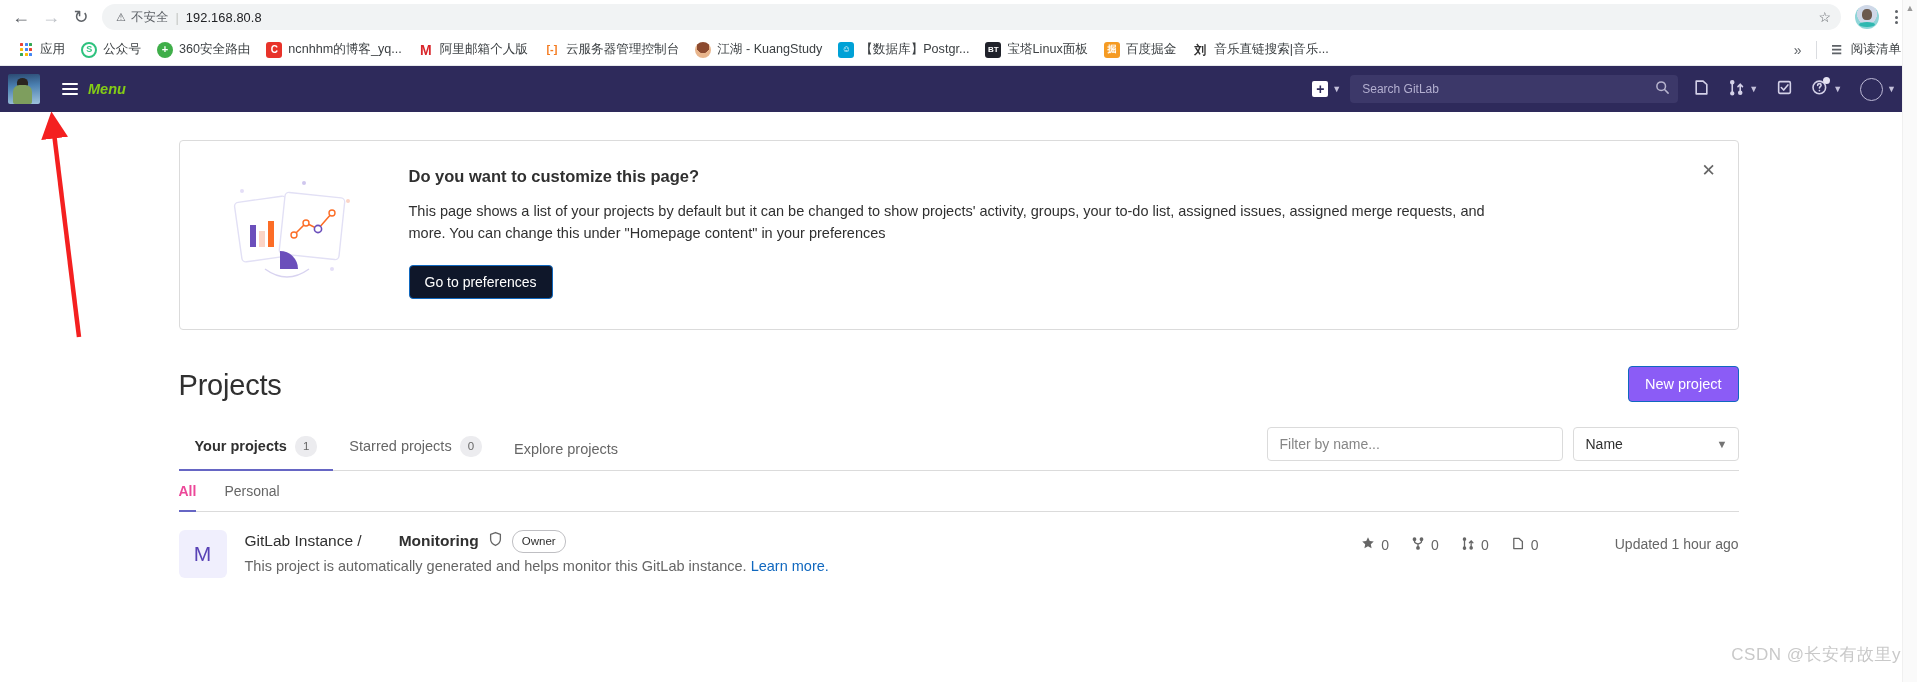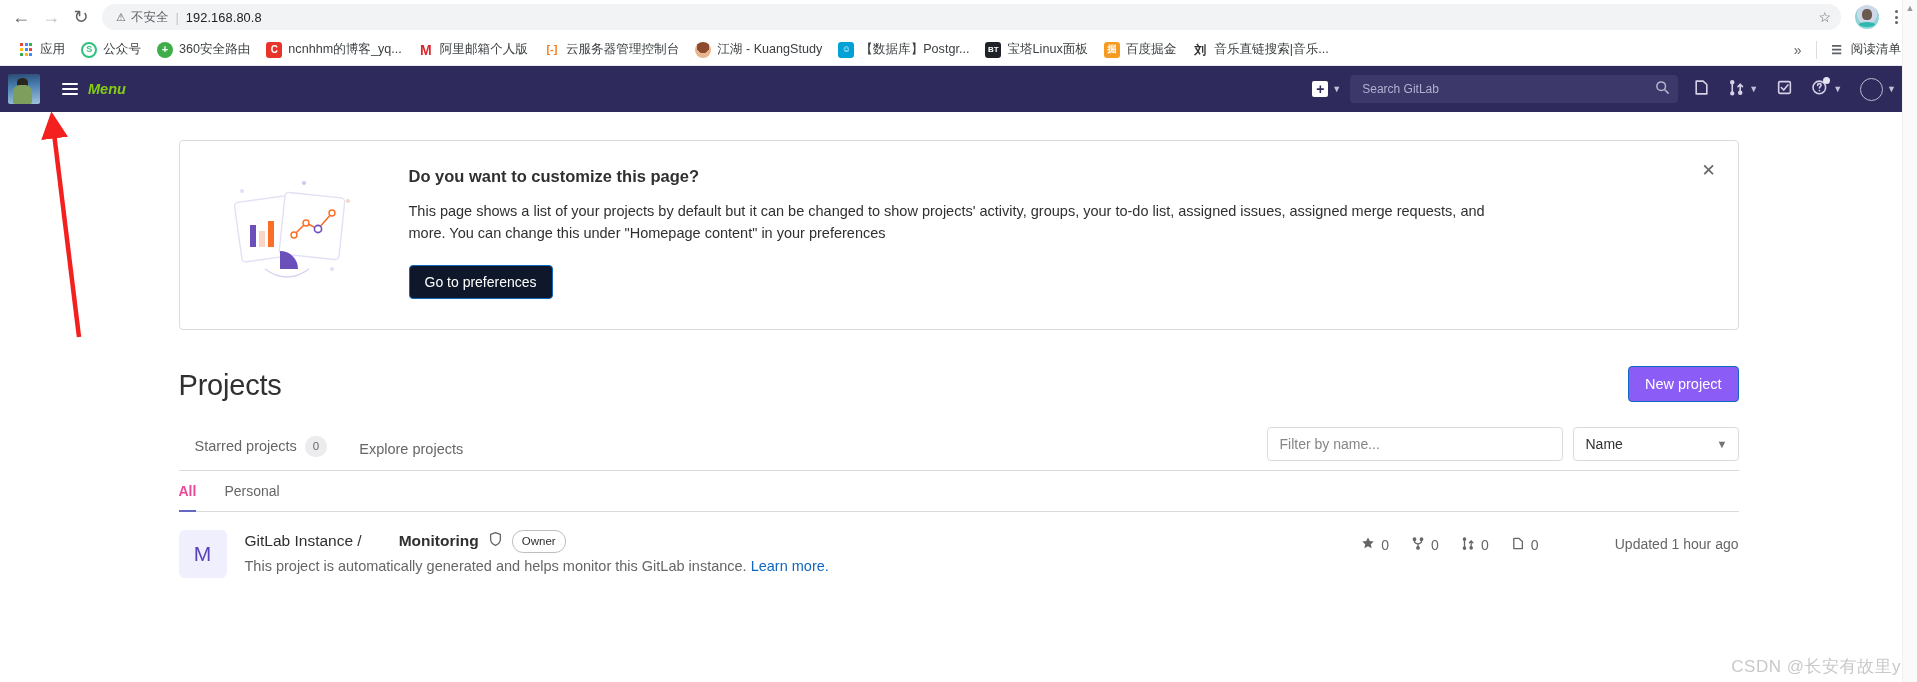--- a/index.html
+++ b/index.html
@@ -192,21 +192,21 @@
   .proj-desc { font-size: 14.5px; color: #666; margin-top: 5px; }
   .proj-desc a { color: #1068bf; text-decoration: none; }
   .proj-stats { display: flex; align-items: center; gap: 22px; color: #666; font-size: 14px; padding-top: 6px; flex: none; }
   .stat { display: flex; align-items: center; gap: 6px; }
   .proj-updated { color: #666; font-size: 14px; padding-top: 6px; width: 200px; text-align: right; flex: none; }
 
   
   .arrow-annot { position: absolute; left: 0; top: 0; pointer-events: none; }
 
   .watermark {
-    position: absolute; right: 16px; bottom: 4px; color: #c9c9c9;
+    position: absolute; right: 16px; bottom: 16px; color: #c9c9c9;
     font-size: 17px; letter-spacing: .5px;
   }
   .scrollbar-track {
     position: absolute; right: 0; top: 0; width: 15px; height: 682px; background: #fafafa;
     border-left: 1px solid #f0f0f0;
   }
   .scroll-arrow { color: #9a9a9a; font-size: 9px; text-align: center; padding-top: 3px; }
 </style>
 </head>
 <body>
@@ -415,20 +415,24 @@
       <div class="banner-close">✕</div>
     </div>
 
     <div class="title-row">
       <div class="page-title">Projects</div>
       <div class="btn-newproject">New project</div>
     </div>
 
     <div class="tabs-row">
       <div class="tabs">
+        <div class="tab active">
+          <span>Your projects</span>
+          <span class="count-badge">1</span>
+        </div>
         <div class="tab">
           <span>Starred projects</span>
           <span class="count-badge">0</span>
         </div>
         <div class="tab">
           <span>Explore projects</span>
         </div>
       </div>
       <div class="filters">
         <div class="filter-input">

